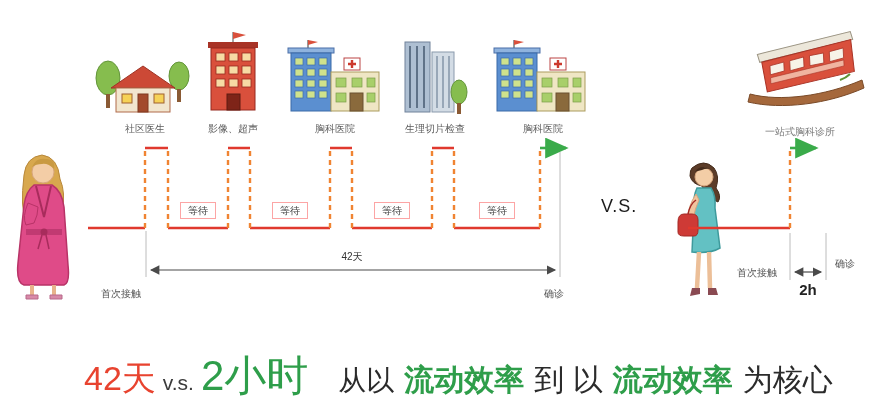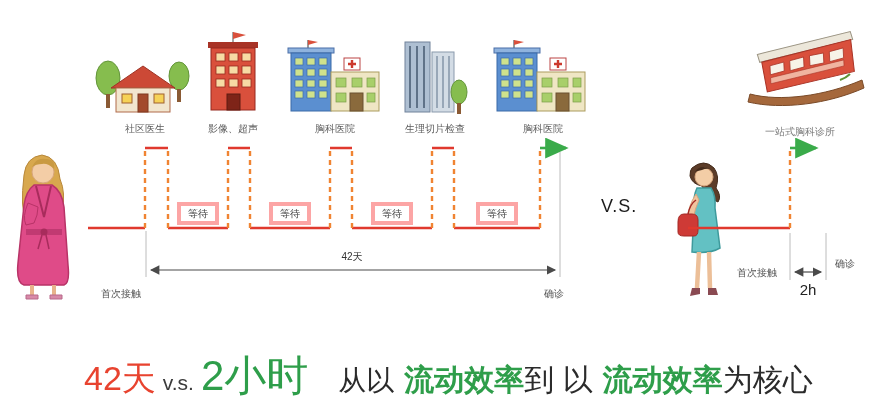--- a/index.html
+++ b/index.html
@@ -9,46 +9,46 @@
   }
   .abs{position:absolute;}
   .bld{position:absolute;}
   .st-label{
     position:absolute;transform:translateX(-50%);
     font-size:10px;color:#5c5c5c;white-space:nowrap;
   }
   .wait{
     position:absolute;transform:translateX(-50%);
     font-size:10px;color:#444;background:#fff;
-    border:4px solid #fca5a5;padding:1px 7px;line-height:13px;
+    border:1px solid #fca5a5;padding:1px 7px;line-height:13px;
   }
   .tl{
     position:absolute;transform:translateX(-50%);
     font-size:10px;color:#555;white-space:nowrap;
   }
   .span-label{
     position:absolute;transform:translateX(-50%);
     font-size:10px;color:#333;background:#fff;padding:0 4px;
   }
   .vs{
     position:absolute;font-size:18px;color:#1b1b1b;letter-spacing:1px;
   }
   .dur{
     position:absolute;transform:translateX(-50%);
-    font-size:15px;font-weight:normal;color:#222;
+    font-size:15px;font-weight:bold;color:#222;
   }
   .caption{
     position:absolute;left:84px;top:348px;display:flex;align-items:baseline;
     white-space:nowrap;
   }
   .cap-big-red{font-size:34px;color:var(--accent_red,#e8432f);}
   .cap-vs{font-size:21px;color:#3b3b3b;margin:0 7px;}
   .cap-big-green{font-size:42px;color:var(--accent_green,#2e9e4a);}
   .cap-cn{font-size:28px;color:#2b2b2b;margin-left:30px;}
-  .cap-seg{font-size:30px;color:#2b2b2b;}
+  .cap-seg{font-size:30px;color:#2b2b2b;margin-left:10px;}
   .cap-term{font-size:30px;font-weight:bold;color:var(--accent_green,#2e9e4a);margin-left:10px;}
   .ln-red{stroke:var(--line_red,#e0392e);stroke-width:2.6;fill:none;}
   .ln-dash{stroke:var(--line_orange,#f08432);stroke-width:2.4;fill:none;stroke-dasharray:5 4;}
   .ln-green{stroke:var(--arrow_green,#3aab4a);stroke-width:2.6;fill:none;}
   .ln-guide{stroke:#bcbcbc;stroke-width:1;fill:none;}
   .ln-span{stroke:#4a4a4a;stroke-width:1.2;fill:none;}
 </style>
 </head>
 <body>
 

